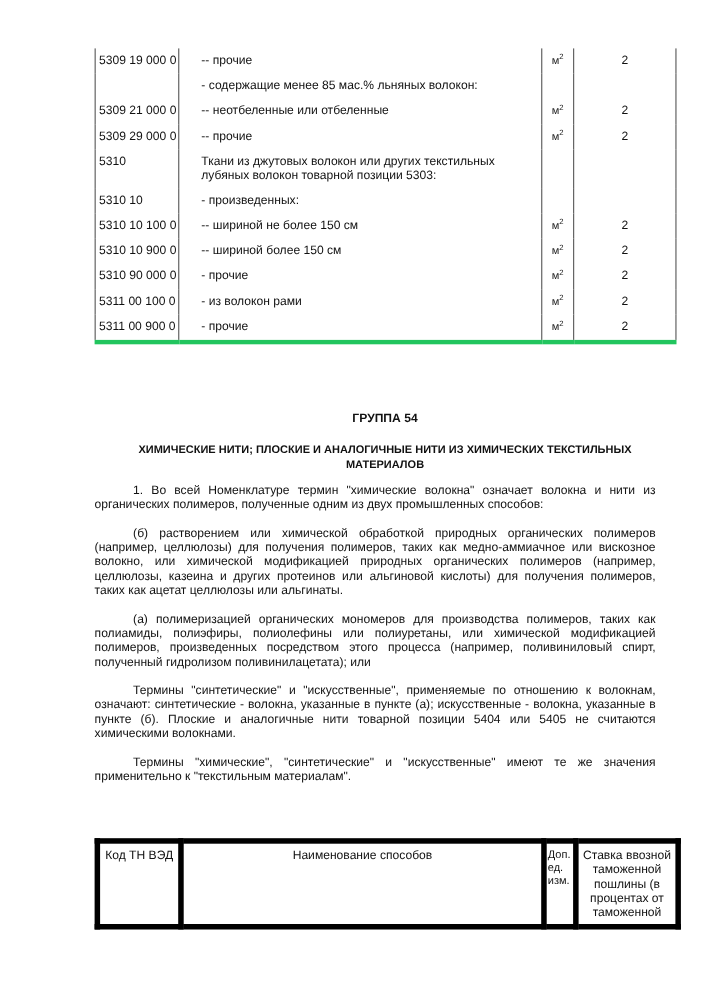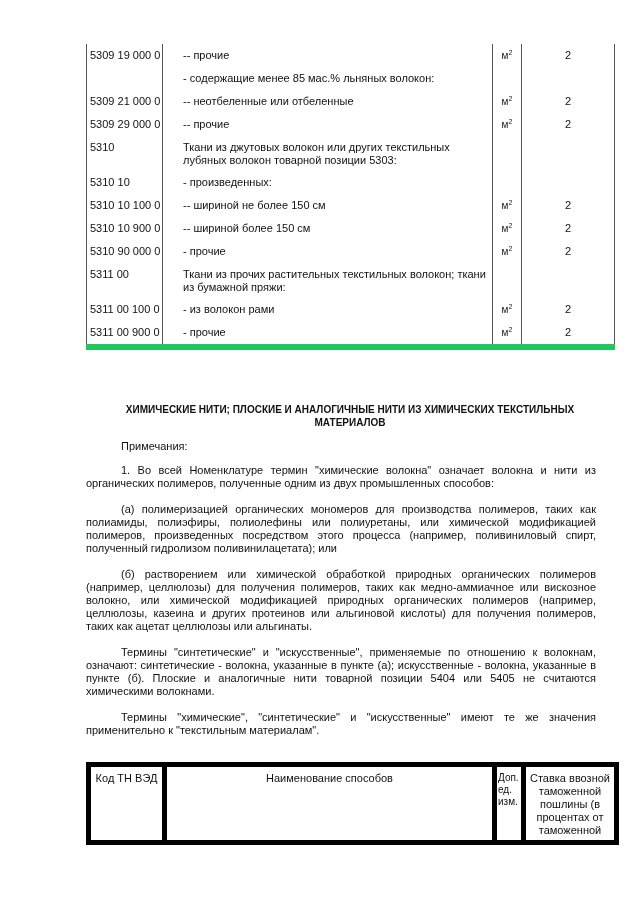--- a/index.html
+++ b/index.html
@@ -41,21 +41,21 @@
 
     table.tariff td {
       border-left: 1px solid #555;
       border-right: 1px solid #555;
       vertical-align: top;
       padding: 5px 3px 4px 3px;
       line-height: 13px;
       height: 14px;
     }
     table.tariff tr:last-child td {
-      border-bottom: 6px solid #22c55e;
+      border-bottom: 4px solid #22c55e;
     }
     table.tariff td.code {
       white-space: nowrap;
       padding-left: 3px;
       padding-right: 2px;
     }
     table.tariff td.name {
       padding-left: 20px;
       padding-right: 4px;
     }
@@ -209,47 +209,41 @@
           <td class="unit"><span>м</span><sup>2</sup></td>
           <td class="rate">2</td>
         </tr>
         <tr>
           <td class="code">5310 90 000 0</td>
           <td class="name">- прочие</td>
           <td class="unit"><span>м</span><sup>2</sup></td>
           <td class="rate">2</td>
         </tr>
         <tr>
-          <td class="code">5311 00</td>
-          <td class="name">Ткани из прочих растительных текстильных волокон; ткани из бумажной пряжи:</td>
-          <td class="unit"><span></span><sup></sup></td>
-          <td class="rate"></td>
-        </tr>
-        <tr>
           <td class="code">5311 00 100 0</td>
           <td class="name">- из волокон рами</td>
           <td class="unit"><span>м</span><sup>2</sup></td>
           <td class="rate">2</td>
         </tr>
         <tr>
           <td class="code">5311 00 900 0</td>
           <td class="name">- прочие</td>
           <td class="unit"><span>м</span><sup>2</sup></td>
           <td class="rate">2</td>
         </tr>
       </tbody>
   </table>
 
+  <div class="group-title">ГРУППА 54</div>
   <div class="group-subtitle">ХИМИЧЕСКИЕ НИТИ; ПЛОСКИЕ И АНАЛОГИЧНЫЕ НИТИ ИЗ ХИМИЧЕСКИХ ТЕКСТИЛЬНЫХ МАТЕРИАЛОВ</div>
 
   <div class="notes">
-    <p class="caption">Примечания:</p>
     <p>1. Во всей Номенклатуре термин "химические волокна" означает волокна и нити из органических полимеров, полученные одним из двух промышленных способов:</p>
+    <p>(б) растворением или химической обработкой природных органических полимеров (например, целлюлозы) для получения полимеров, таких как медно-аммиачное или вискозное волокно, или химической модификацией природных органических полимеров (например, целлюлозы, казеина и других протеинов или альгиновой кислоты) для получения полимеров, таких как ацетат целлюлозы или альгинаты.</p>
     <p>(а) полимеризацией органических мономеров для производства полимеров, таких как полиамиды, полиэфиры, полиолефины или полиуретаны, или химической модификацией полимеров, произведенных посредством этого процесса (например, поливиниловый спирт, полученный гидролизом поливинилацетата); или</p>
-    <p>(б) растворением или химической обработкой природных органических полимеров (например, целлюлозы) для получения полимеров, таких как медно-аммиачное или вискозное волокно, или химической модификацией природных органических полимеров (например, целлюлозы, казеина и других протеинов или альгиновой кислоты) для получения полимеров, таких как ацетат целлюлозы или альгинаты.</p>
     <p>Термины "синтетические" и "искусственные", применяемые по отношению к волокнам, означают: синтетические - волокна, указанные в пункте (а); искусственные - волокна, указанные в пункте (б). Плоские и аналогичные нити товарной позиции 5404 или 5405 не считаются химическими волокнами.</p>
     <p>Термины "химические", "синтетические" и "искусственные" имеют те же значения применительно к "текстильным материалам".</p>
   </div>
 
   <table class="header-table">
     <colgroup>
       <col class="c-code">
         <col class="c-name">
         <col class="c-unit">
         <col class="c-rate">

